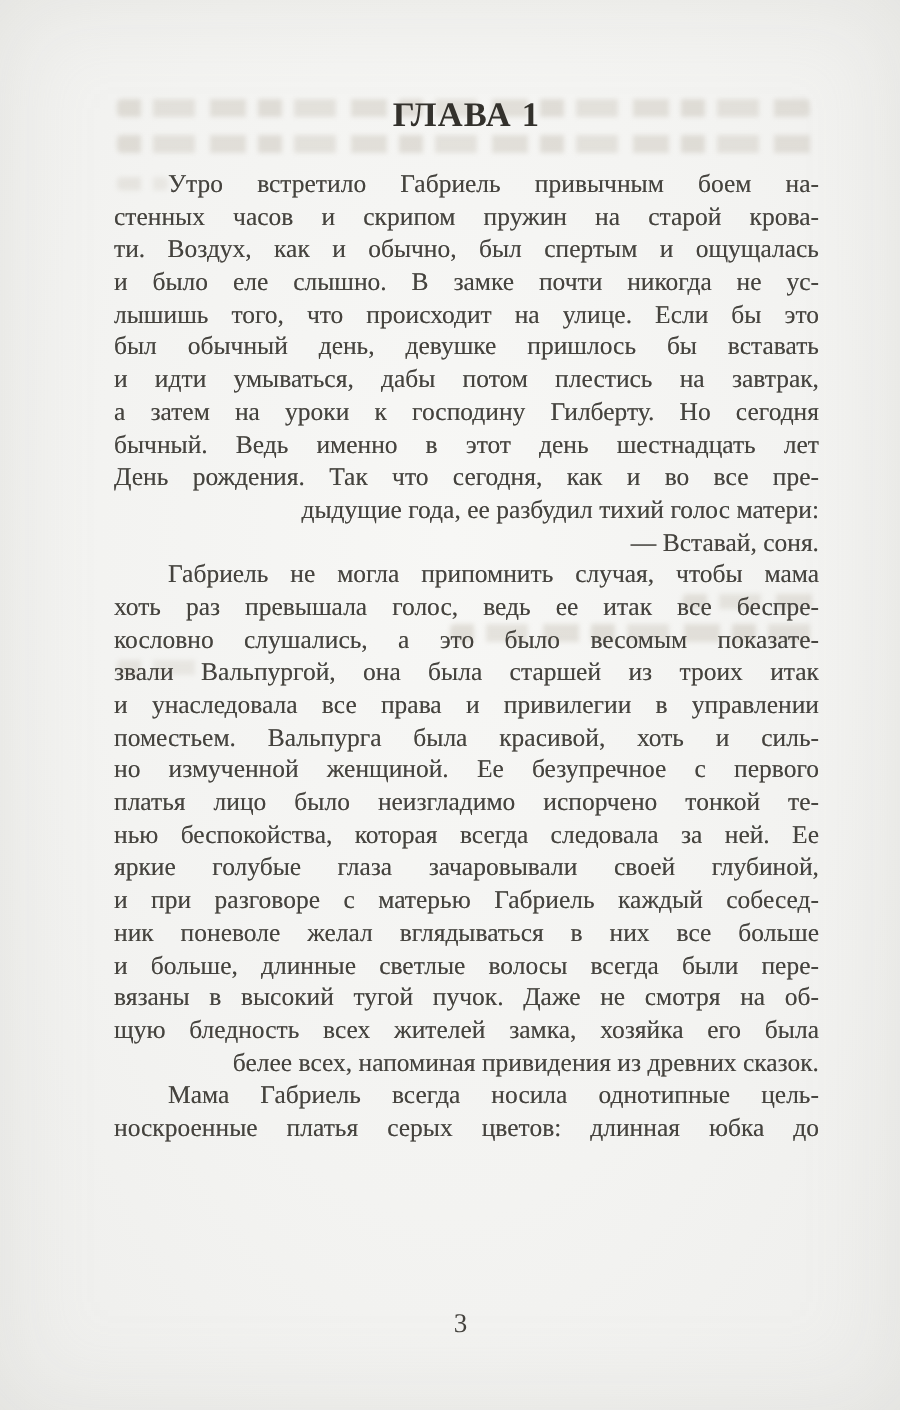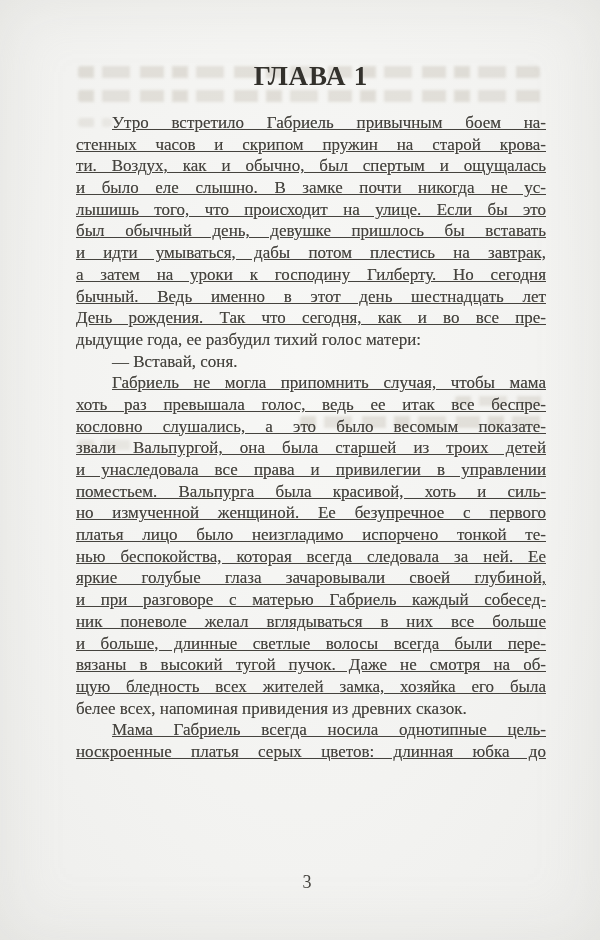--- a/index.html
+++ b/index.html
@@ -25,42 +25,41 @@
     filter:blur(1.6px);
     opacity:0.55;
     border-radius:3px;
     pointer-events:none;
   }
   .title{
     position:absolute;
     left:76px;top:63px;width:470px;
     margin:0;
     text-align:center;
-    font-size:27px;line-height:27px;
+    font-size:23px;line-height:27px;
     font-weight:bold;
     letter-spacing:0.8px;
     color:var(--title-ink,#33312c);
   }
   .text-block{
     position:absolute;
     left:76px;top:112px;width:470px;
     font-size:17px;line-height:21.7px;
     color:var(--ink,#45433e);
     text-shadow:0 0 0.4px rgba(69,67,62,0.55);
   }
   .para{margin:0;padding:0;}
   .line{
     height:21.7px;
     overflow:visible;
-    text-align:left;
+    text-align:right;
   }
   .line.j{
     text-align:justify;
     text-align-last:justify;
-    text-decoration:underline;
   }
   .line.ind{text-indent:36px;}
   .pagenum{
     position:absolute;
     left:76px;top:871px;width:462px;
     text-align:center;
     font-size:18px;line-height:22px;
     color:var(--ink,#45433e);
   }
 </style>
@@ -92,21 +91,21 @@
         <div class="line j">День рождения. Так что сегодня, как и во все пре-</div>
         <div class="line">дыдущие года, ее разбудил тихий голос матери:</div>
       </div>
       <div class="para">
         <div class="line ind">— Вставай, соня.</div>
       </div>
       <div class="para">
         <div class="line j ind">Габриель не могла припомнить случая, чтобы мама</div>
         <div class="line j">хоть раз превышала голос, ведь ее итак все беспре-</div>
         <div class="line j">кословно слушались, а это было весомым показате-</div>
-        <div class="line j">звали Вальпургой, она была старшей из троих детей</div>
+        <div class="line j">звали Вальпургой, она была старшей из троих итак</div>
         <div class="line j">и унаследовала все права и привилегии в управлении</div>
         <div class="line j">поместьем. Вальпурга была красивой, хоть и силь-</div>
         <div class="line j">но измученной женщиной. Ее безупречное с первого</div>
         <div class="line j">платья лицо было неизгладимо испорчено тонкой те-</div>
         <div class="line j">нью беспокойства, которая всегда следовала за ней. Ее</div>
         <div class="line j">яркие голубые глаза зачаровывали своей глубиной,</div>
         <div class="line j">и при разговоре с матерью Габриель каждый собесед-</div>
         <div class="line j">ник поневоле желал вглядываться в них все больше</div>
         <div class="line j">и больше, длинные светлые волосы всегда были пере-</div>
         <div class="line j">вязаны в высокий тугой пучок. Даже не смотря на об-</div>

